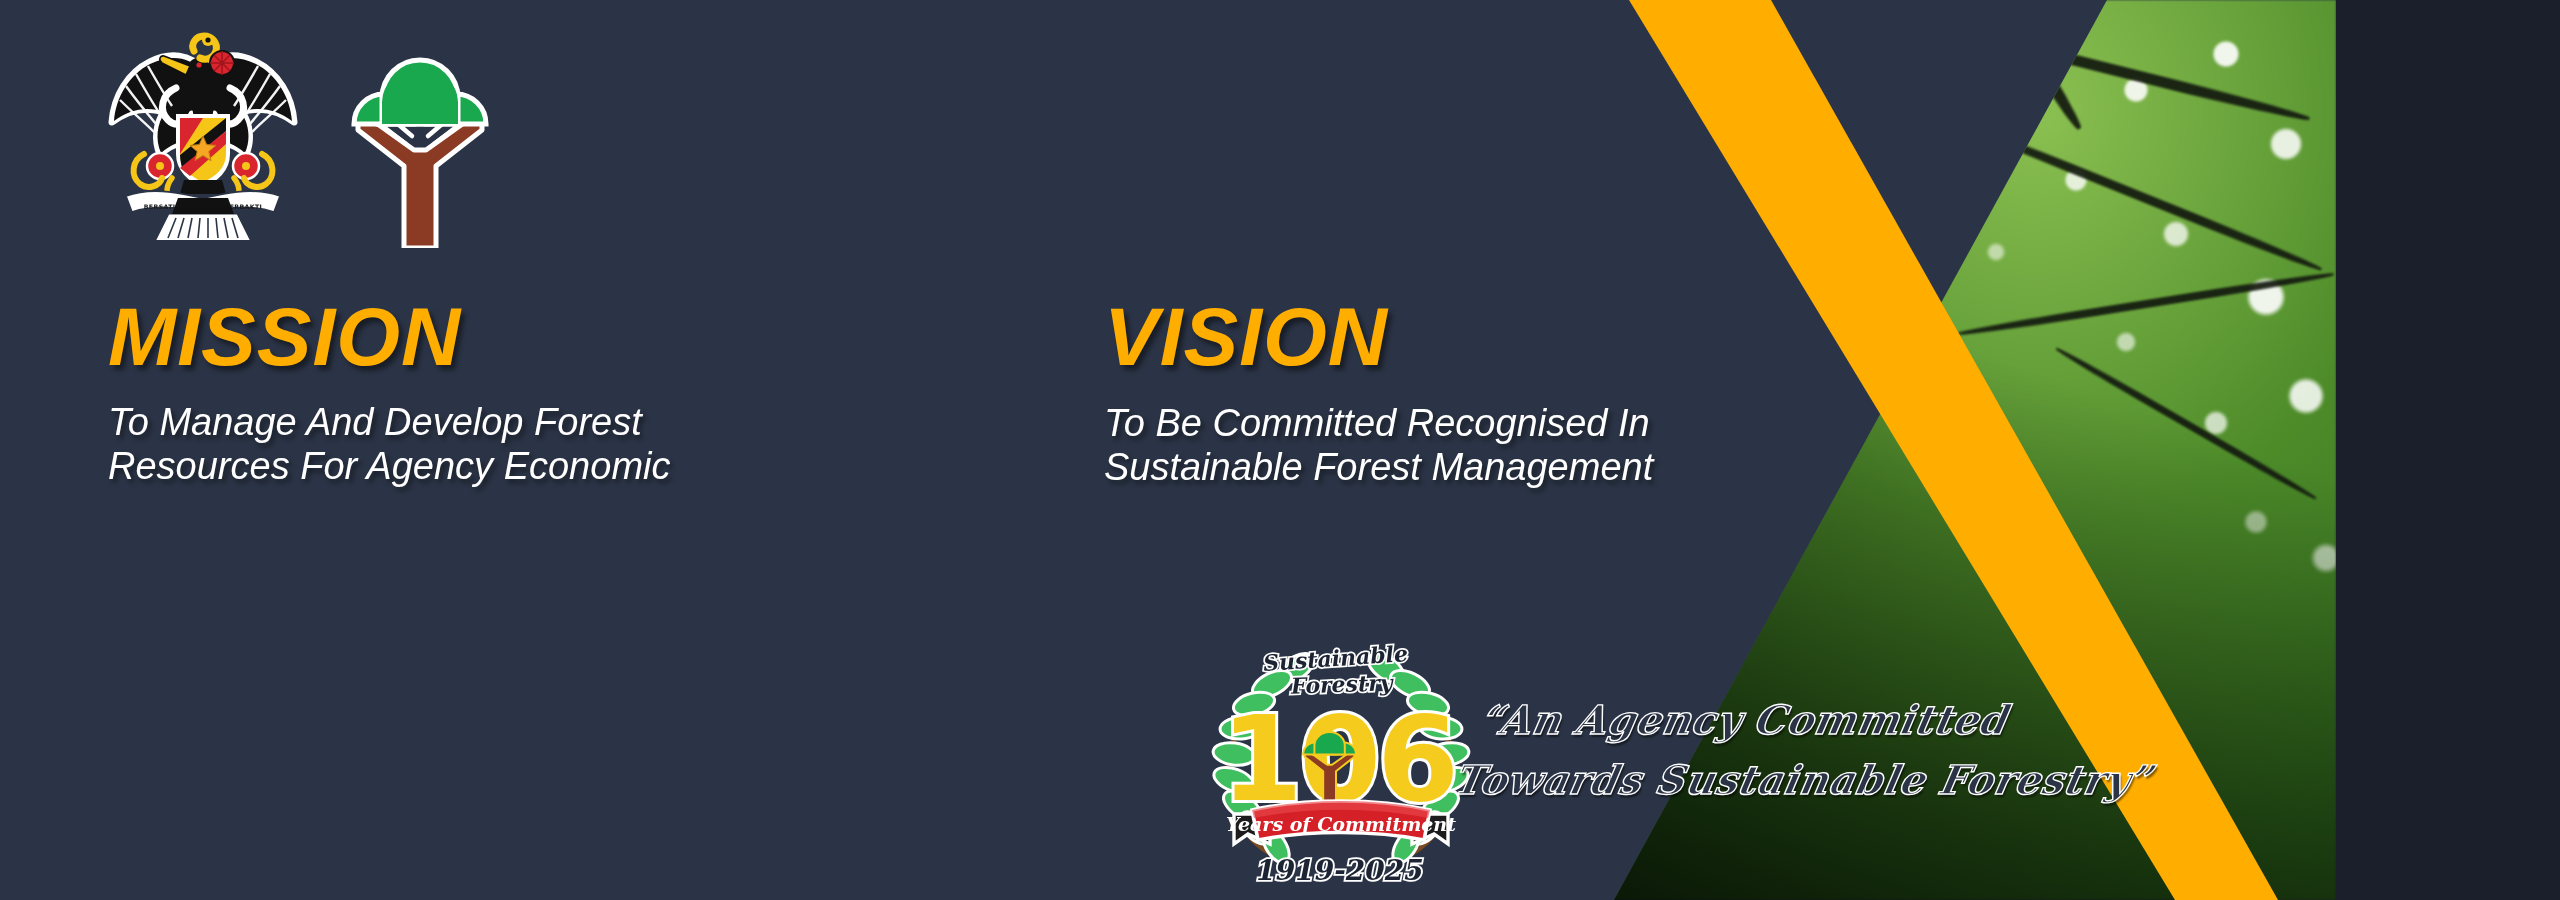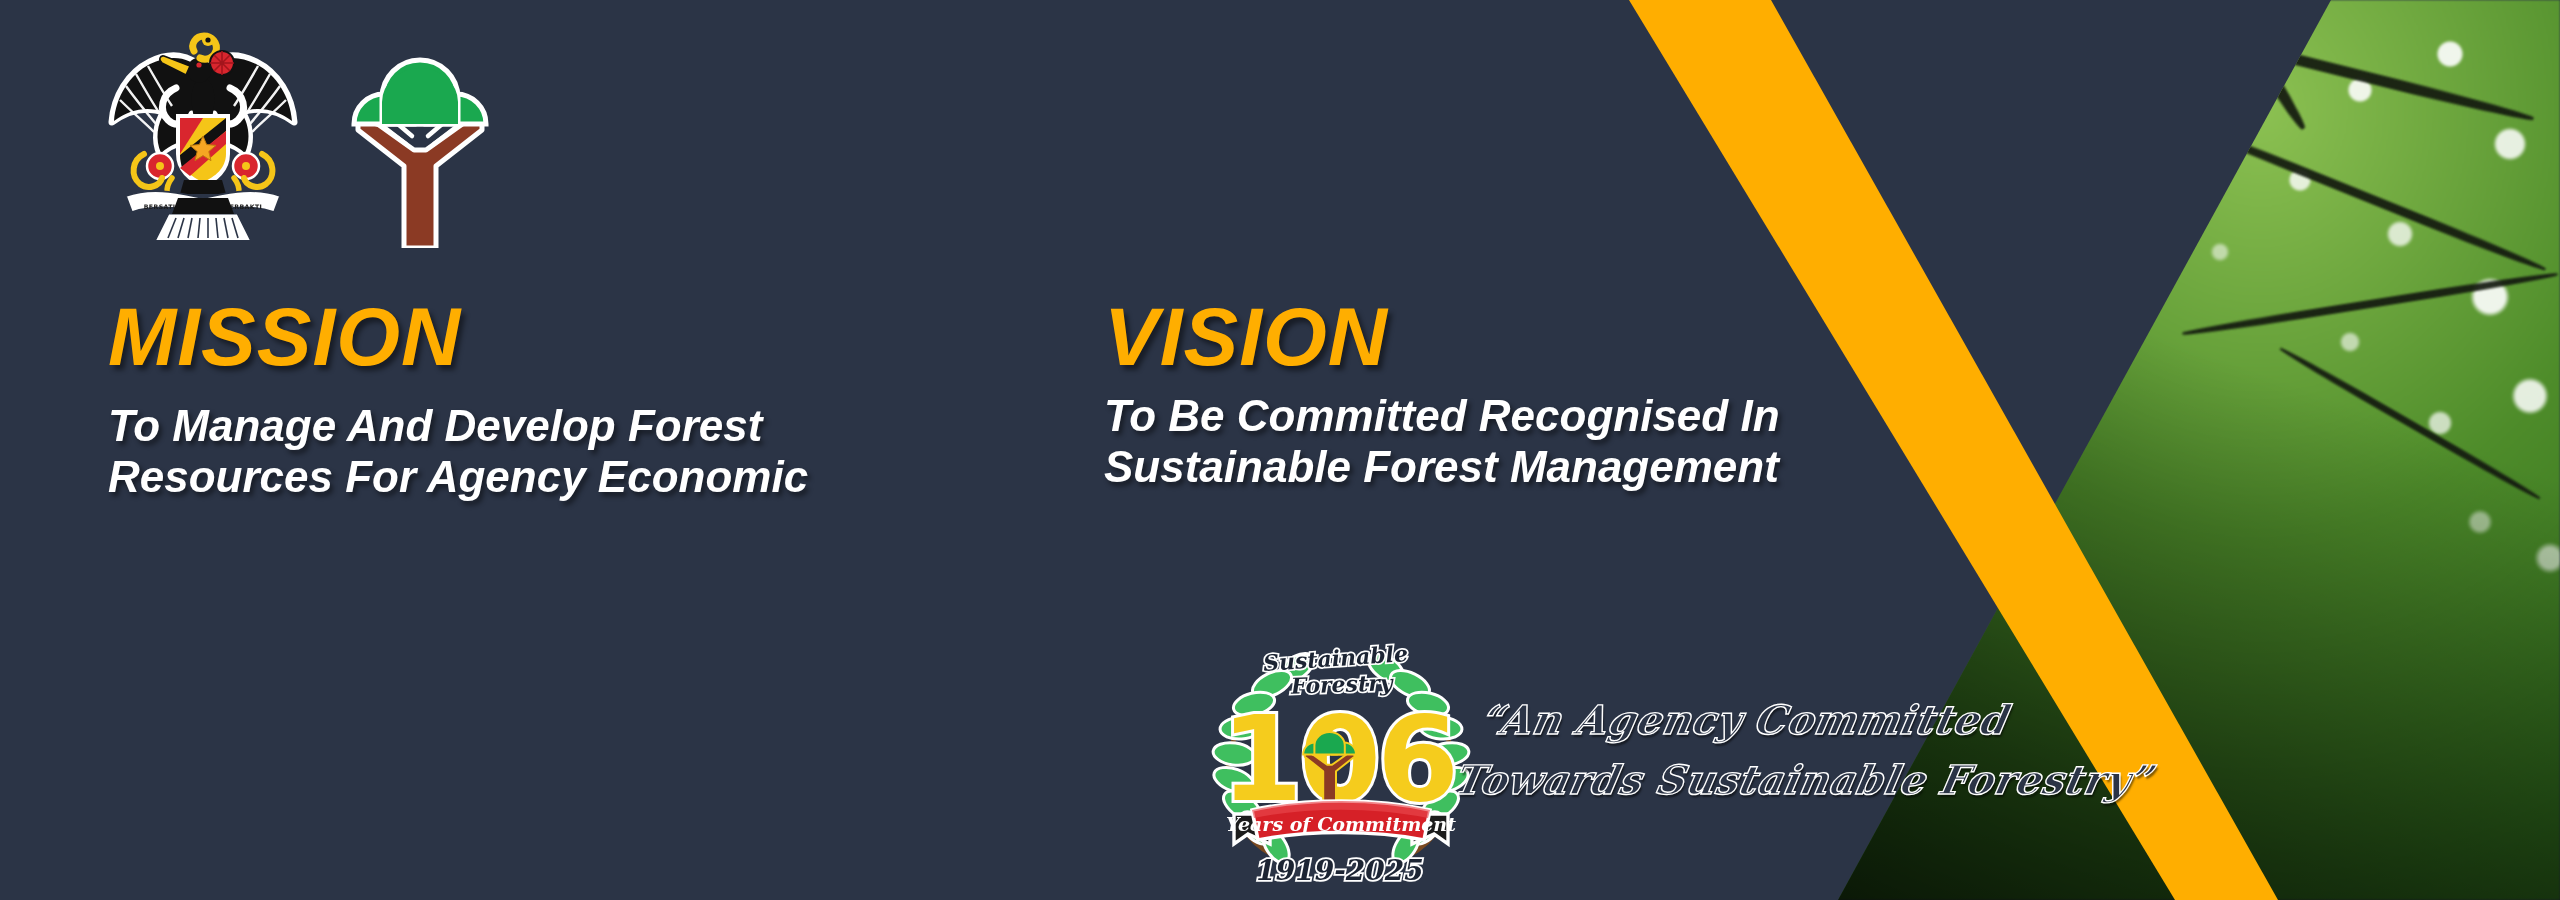--- a/index.html
+++ b/index.html
@@ -1,21 +1,21 @@
 <!DOCTYPE html>
 <html><head>
 <meta charset="utf-8">
 <title>Forest Department Sarawak Banner</title>
 <style>
   * { margin:0; padding:0; box-sizing:border-box; }
   html,body { background:#1a1f2b; }
 
   .banner {
     position:relative;
-    width:2560px;
+    width:2336px;
     height:900px;
     overflow:hidden;
     background:#2b3446;
     font-family:"Liberation Sans", sans-serif;
     -webkit-font-smoothing:antialiased;
   }
 
   
   .photo {
     position:absolute;
@@ -94,30 +94,30 @@
   .heading {
     font-size:82px;
     font-weight:bold;
     font-style:italic;
     letter-spacing:1px;
     color:#ffae00;
     line-height:1;
     text-shadow: 4px 5px 5px rgba(0,0,0,.45);
   }
   .body-line {
-    font-size:44px;
-    font-weight:bold;
+    font-size:38px;
+    font-weight:normal;
     font-style:italic;
     color:#ffffff;
     line-height:1.17;
     white-space:nowrap;
     text-shadow: 3px 4px 5px rgba(0,0,0,.48);
   }
   .col-mission .heading { margin-bottom:22px; }
-  .col-vision  .heading { margin-bottom:12px; }
+  .col-vision  .heading { margin-bottom:23px; }
 
   
   .anniv { position:absolute; left:1196px; top:628px; width:290px; height:272px; }
 
   
   .tagline {
     position:absolute;
     left:1478px; top:690px;
     width:620px;
     font-family:"DejaVu Serif", serif;

